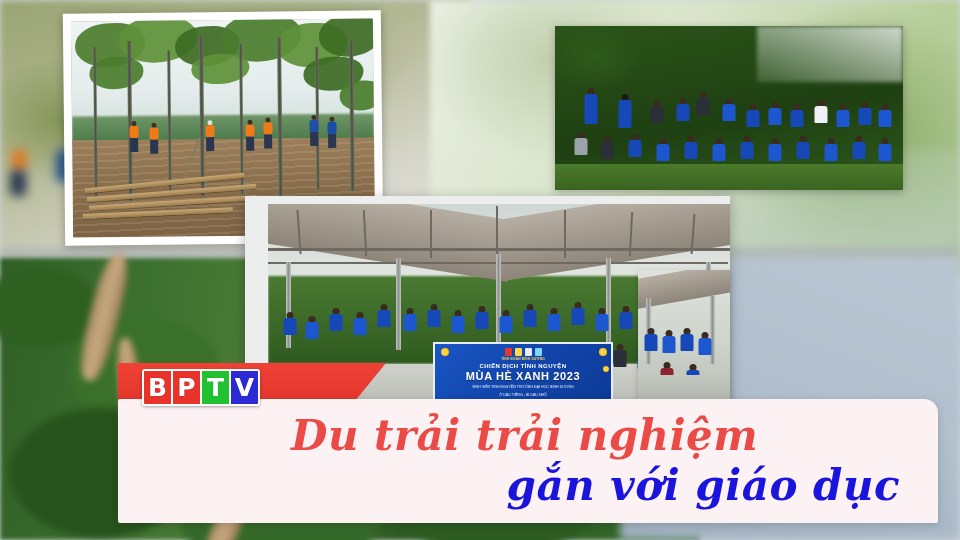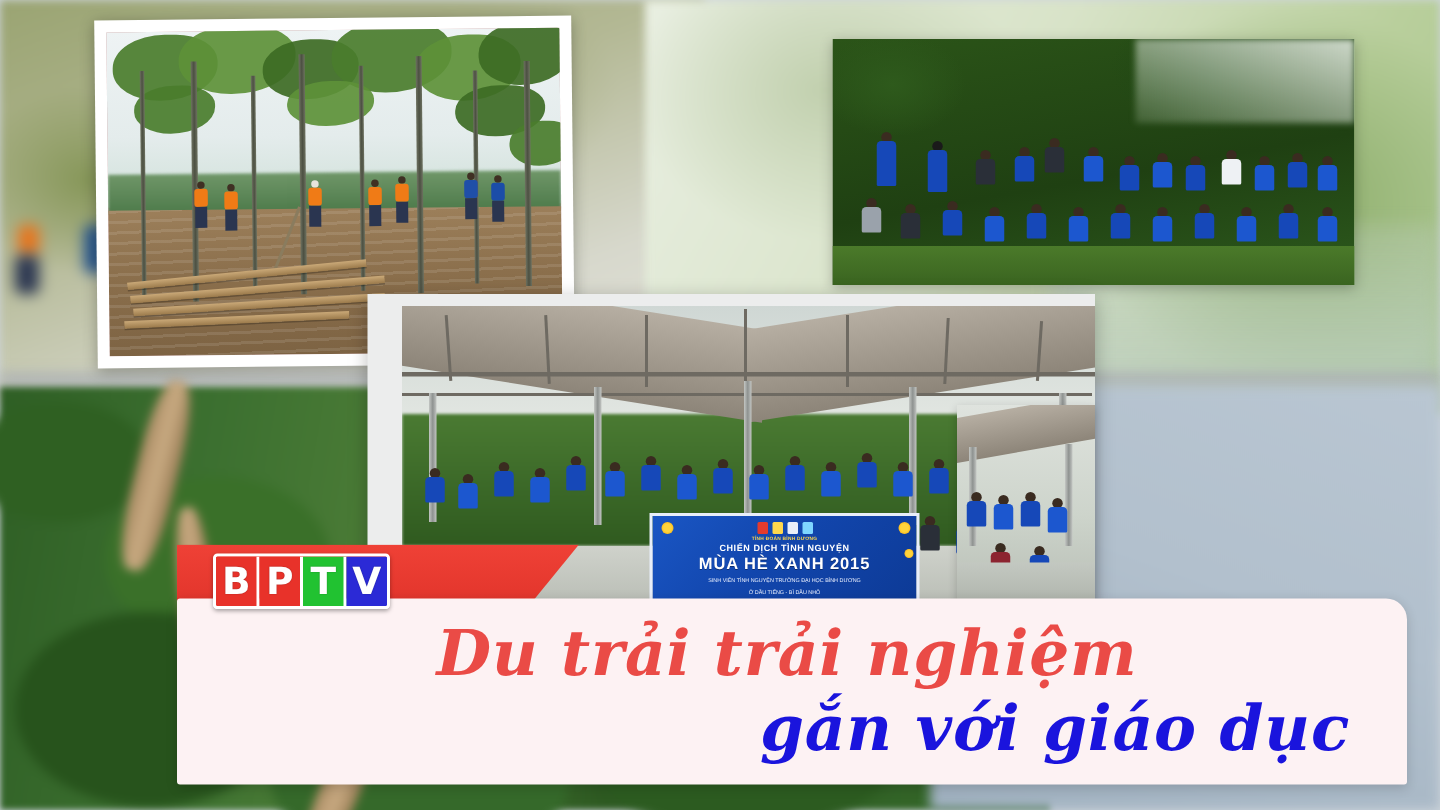--- a/index.html
+++ b/index.html
@@ -522,21 +522,21 @@
         <span class="sun" style="left:164px;top:4px;"></span>
         <span class="sun" style="left:168px;top:22px;width:6px;height:6px;"></span>
         <div class="emblems">
           <i style="background:#e23b2e;"></i>
           <i style="background:#ffd84d;"></i>
           <i style="background:#e8eef9;"></i>
           <i style="background:#7fd6ff;"></i>
         </div>
         <div class="org">TỈNH ĐOÀN BÌNH DƯƠNG</div>
         <div class="l1">CHIẾN DỊCH TÌNH NGUYỆN</div>
-        <div class="l2">MÙA HÈ XANH 2015</div>
+        <div class="l2">MÙA HÈ XANH 2023</div>
         <div class="l3">SINH VIÊN TÌNH NGUYỆN TRƯỜNG ĐẠI HỌC BÌNH DƯƠNG</div>
         <div class="l3">Ở DẦU TIẾNG - BÌ DẦU NHÔ</div>
       </div>
     </div>
   </div>
 
   <div class="photo" id="photo-small">
     <div class="inner">
       <div class="small-bg"></div>
       <div class="roof-panel" style="left:-6px;top:0px;width:110px;height:30px;transform:skewY(-10deg);"></div>

